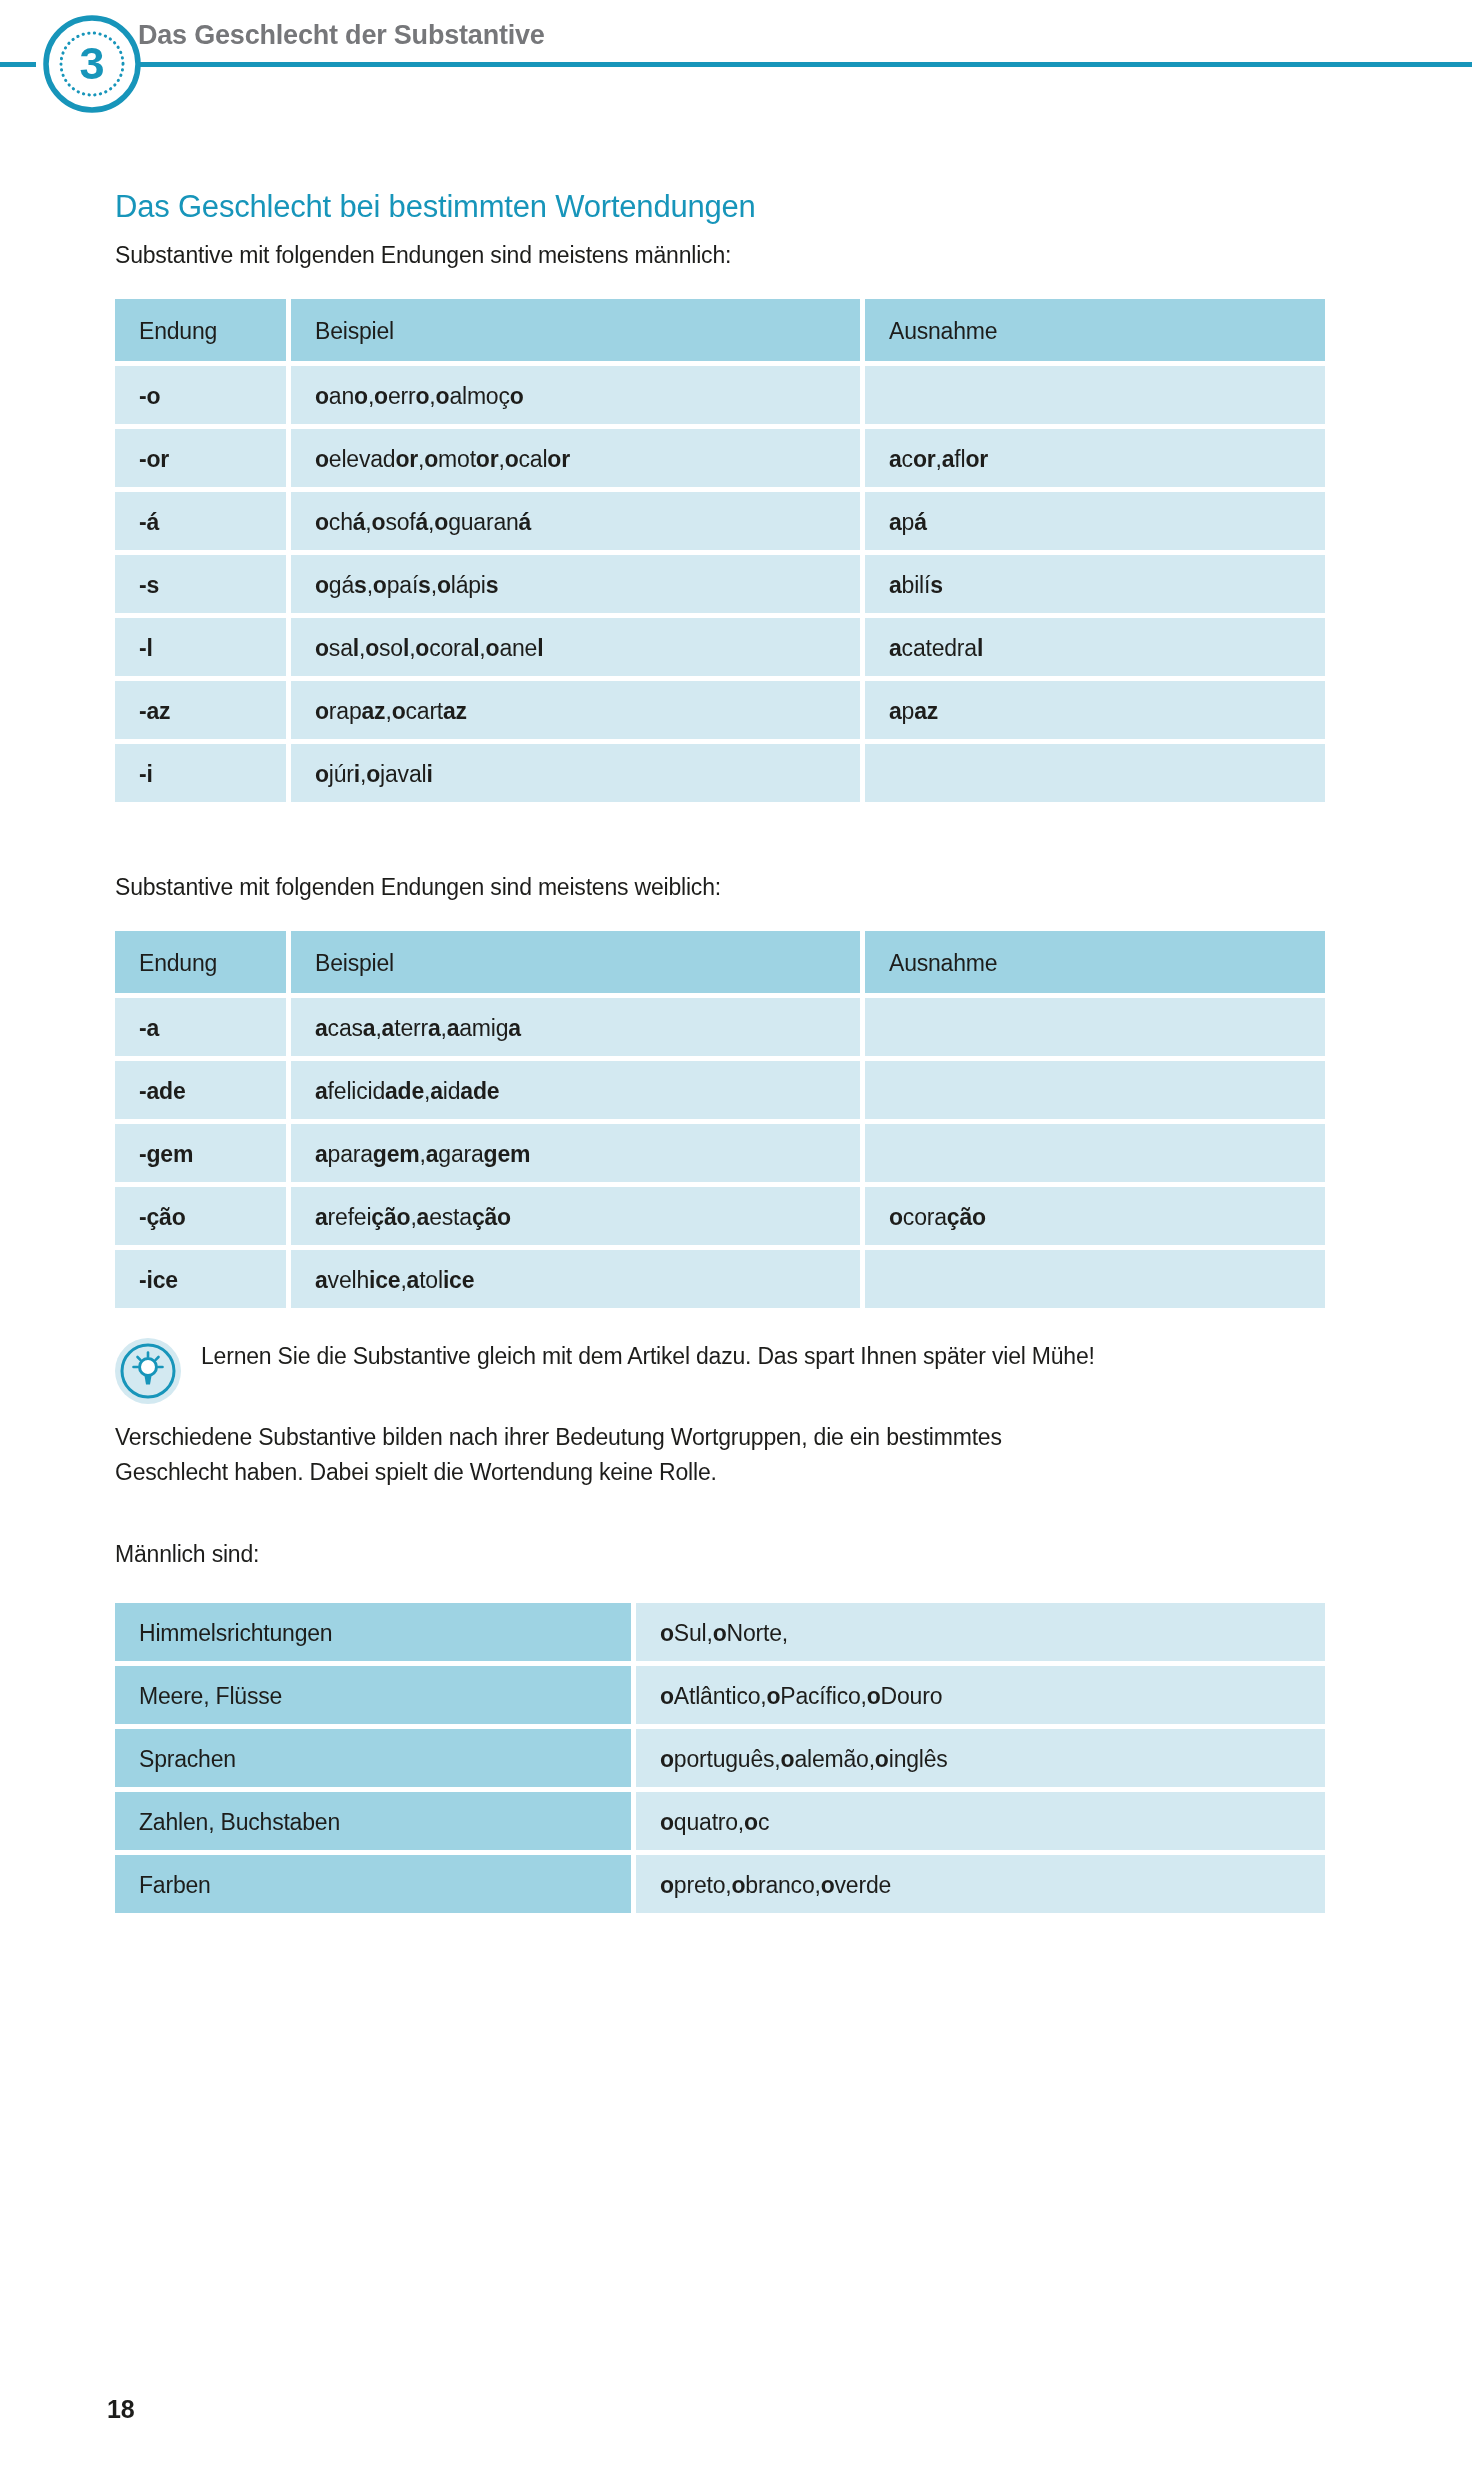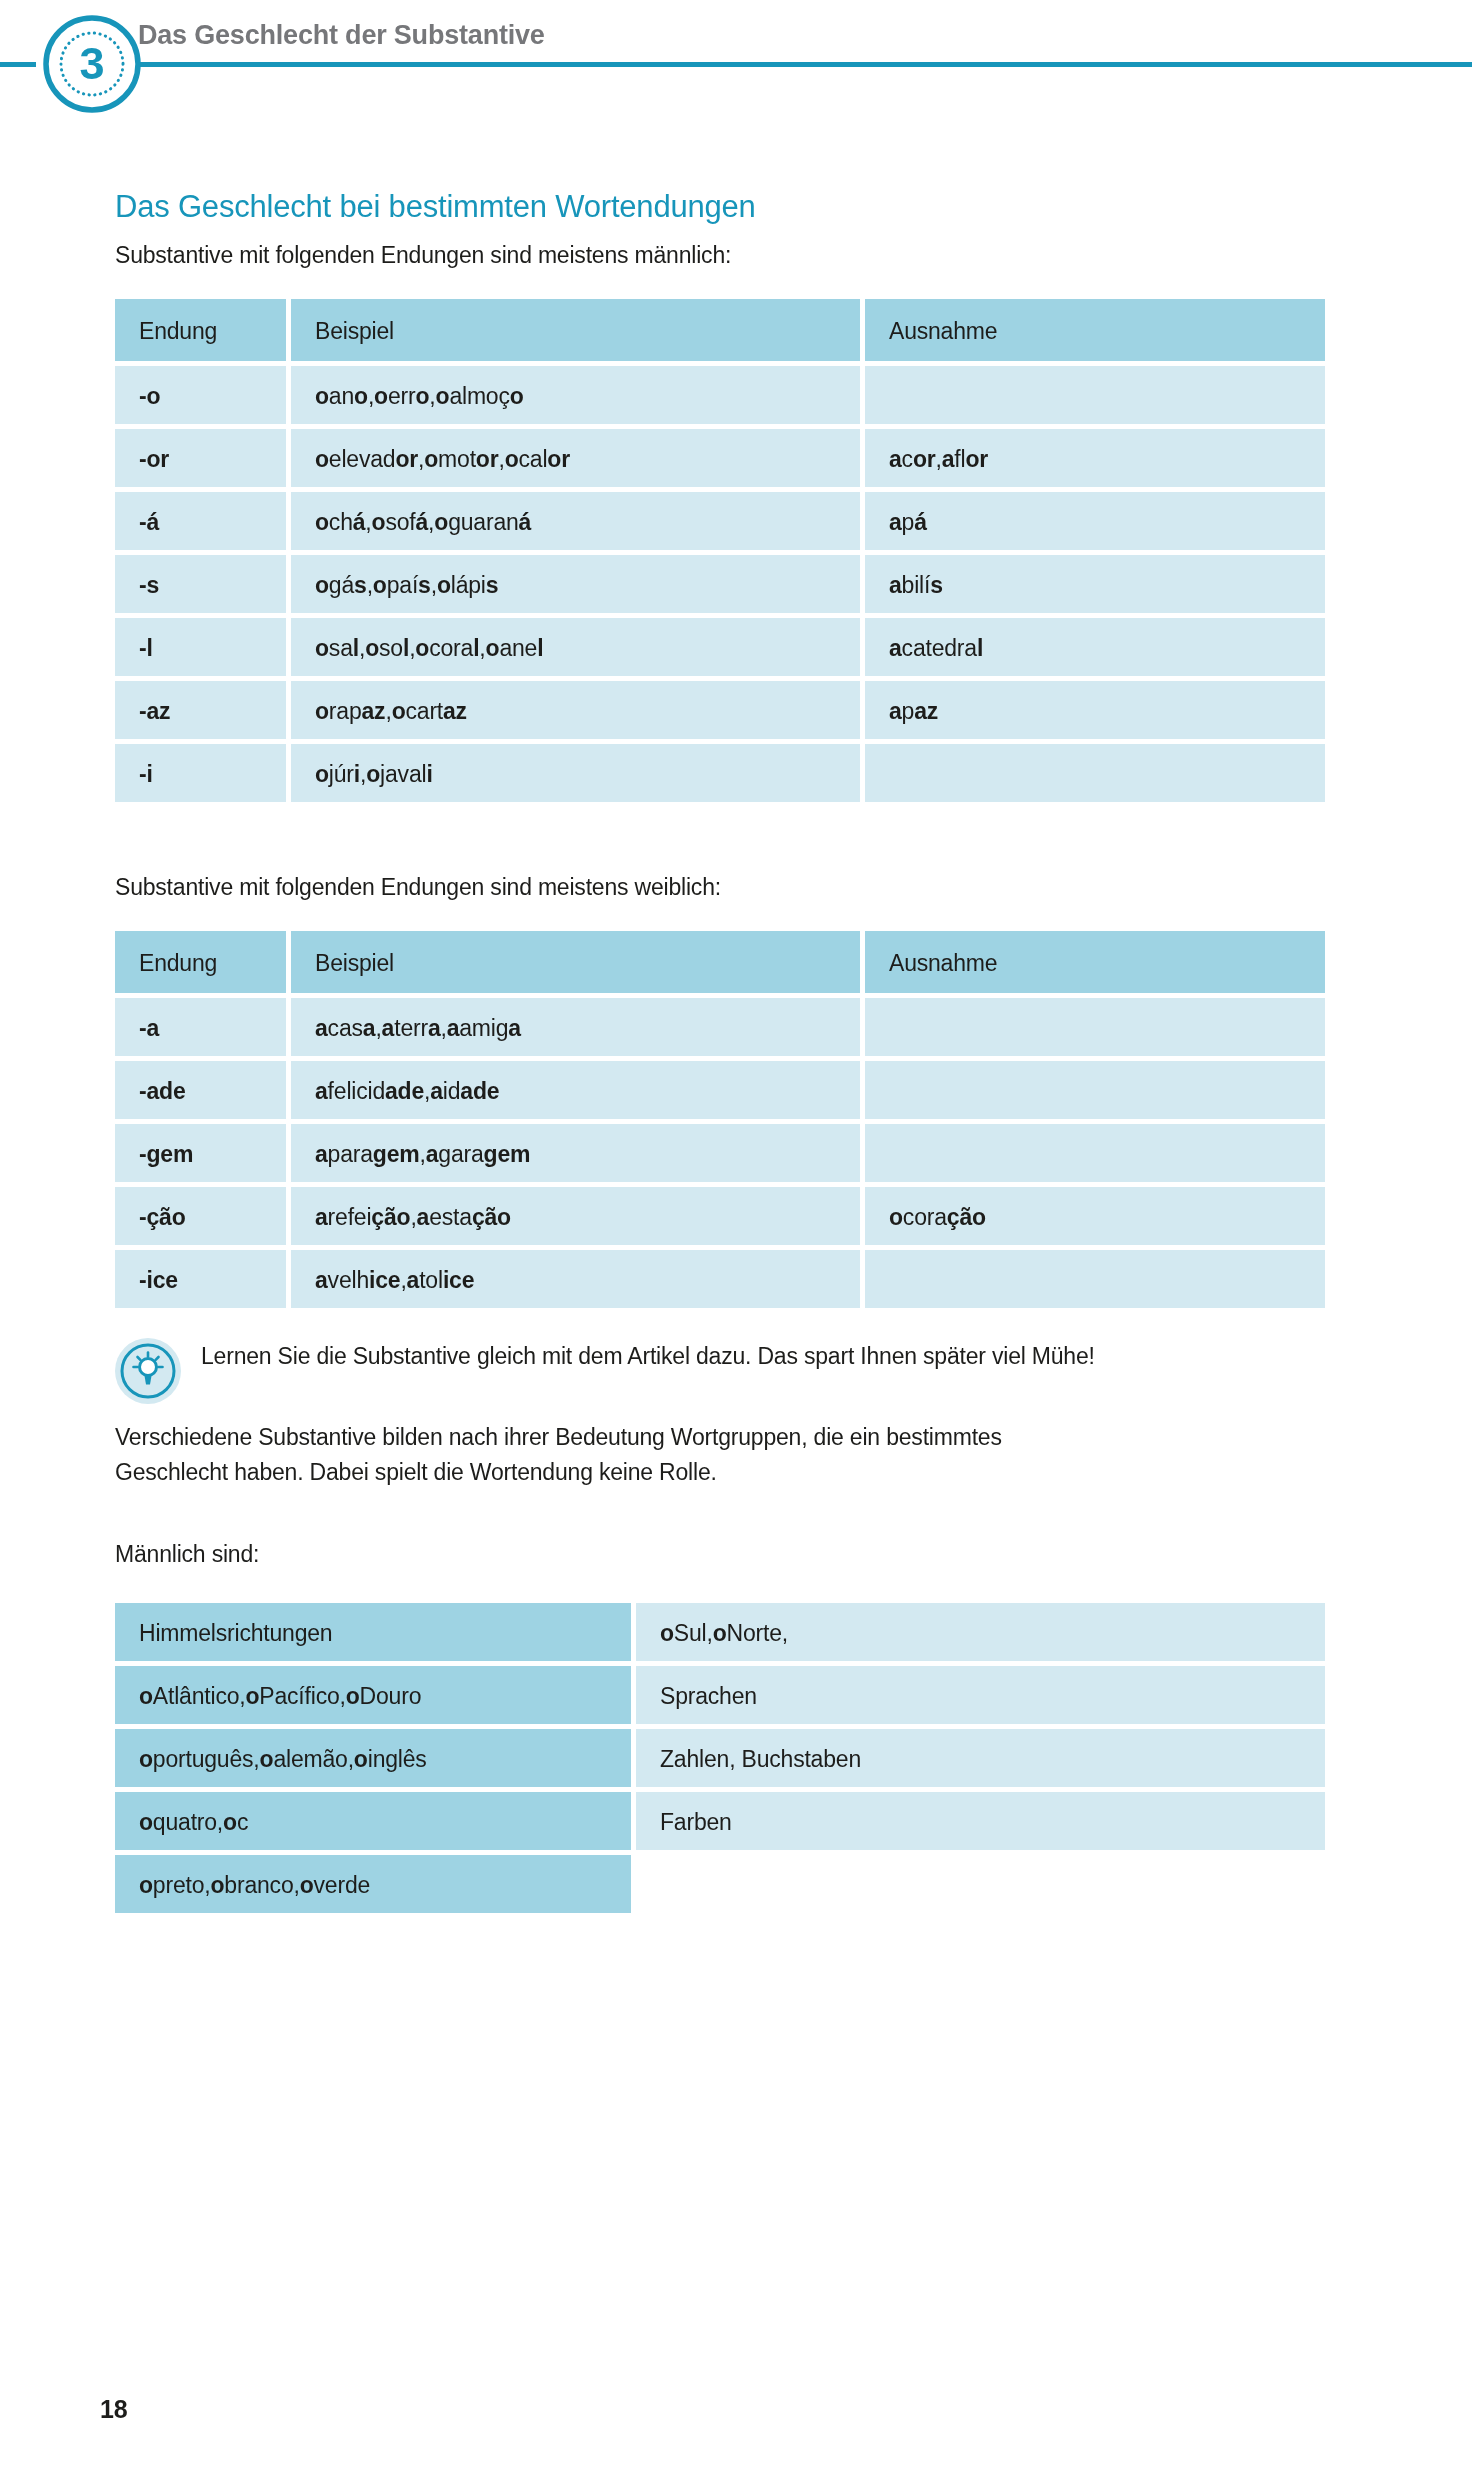--- a/index.html
+++ b/index.html
@@ -46,21 +46,21 @@
   }
   .cell.hdr{min-height:62px;background:var(--thead);}
   .tbl-endings .cell:nth-child(3n+1):not(.hdr){font-weight:bold;}
   .tbl-groups .cell:nth-child(2n+1){background:var(--thead);}
   .cell b{font-weight:bold;}
   
   .tip{display:flex;align-items:flex-start;margin-top:30px;gap:20px;}
   .tip-icon{flex:0 0 66px;}
   .tip-text{font-size:23px;line-height:1.45;margin:2px 0 0 0;max-width:940px;}
   
-  .page-number{position:absolute;left:100px;bottom:52px;font-size:25px;font-weight:bold;}
+  .page-number{position:absolute;left:107px;bottom:52px;font-size:25px;font-weight:bold;}
 </style>
 </head>
 <body>
 
 <div class="page">
 
   <div class="page-header">
     <div class="rule-stub"></div>
     <div class="rule-main"></div>
     <svg class="badge" viewBox="0 0 104 104">
@@ -143,20 +143,21 @@
     </div>
 
 
     <p class="body-text">Verschiedene Substantive bilden nach ihrer Bedeutung Wortgruppen, die ein bestimmtes Geschlecht haben. Dabei spielt die Wortendung keine Rolle.</p>
 
     <p class="masc-label">Männlich sind:</p>
 
     <div class="tbl tbl-groups">
         <div class="cell">Himmelsrichtungen</div>
         <div class="cell"><b>o</b> Sul, <b>o</b> Norte,</div>
+        <div class="cell">Meere, Flüsse</div>
         <div class="cell"><b>o</b> Atlântico, <b>o</b> Pacífico, <b>o</b> Douro</div>
         <div class="cell">Sprachen</div>
         <div class="cell"><b>o</b> português, <b>o</b> alemão, <b>o</b> inglês</div>
         <div class="cell">Zahlen, Buchstaben</div>
         <div class="cell"><b>o</b> quatro, <b>o</b> c</div>
         <div class="cell">Farben</div>
         <div class="cell"><b>o</b> preto, <b>o</b> branco, <b>o</b> verde</div>
       </div>
 
   </div>

